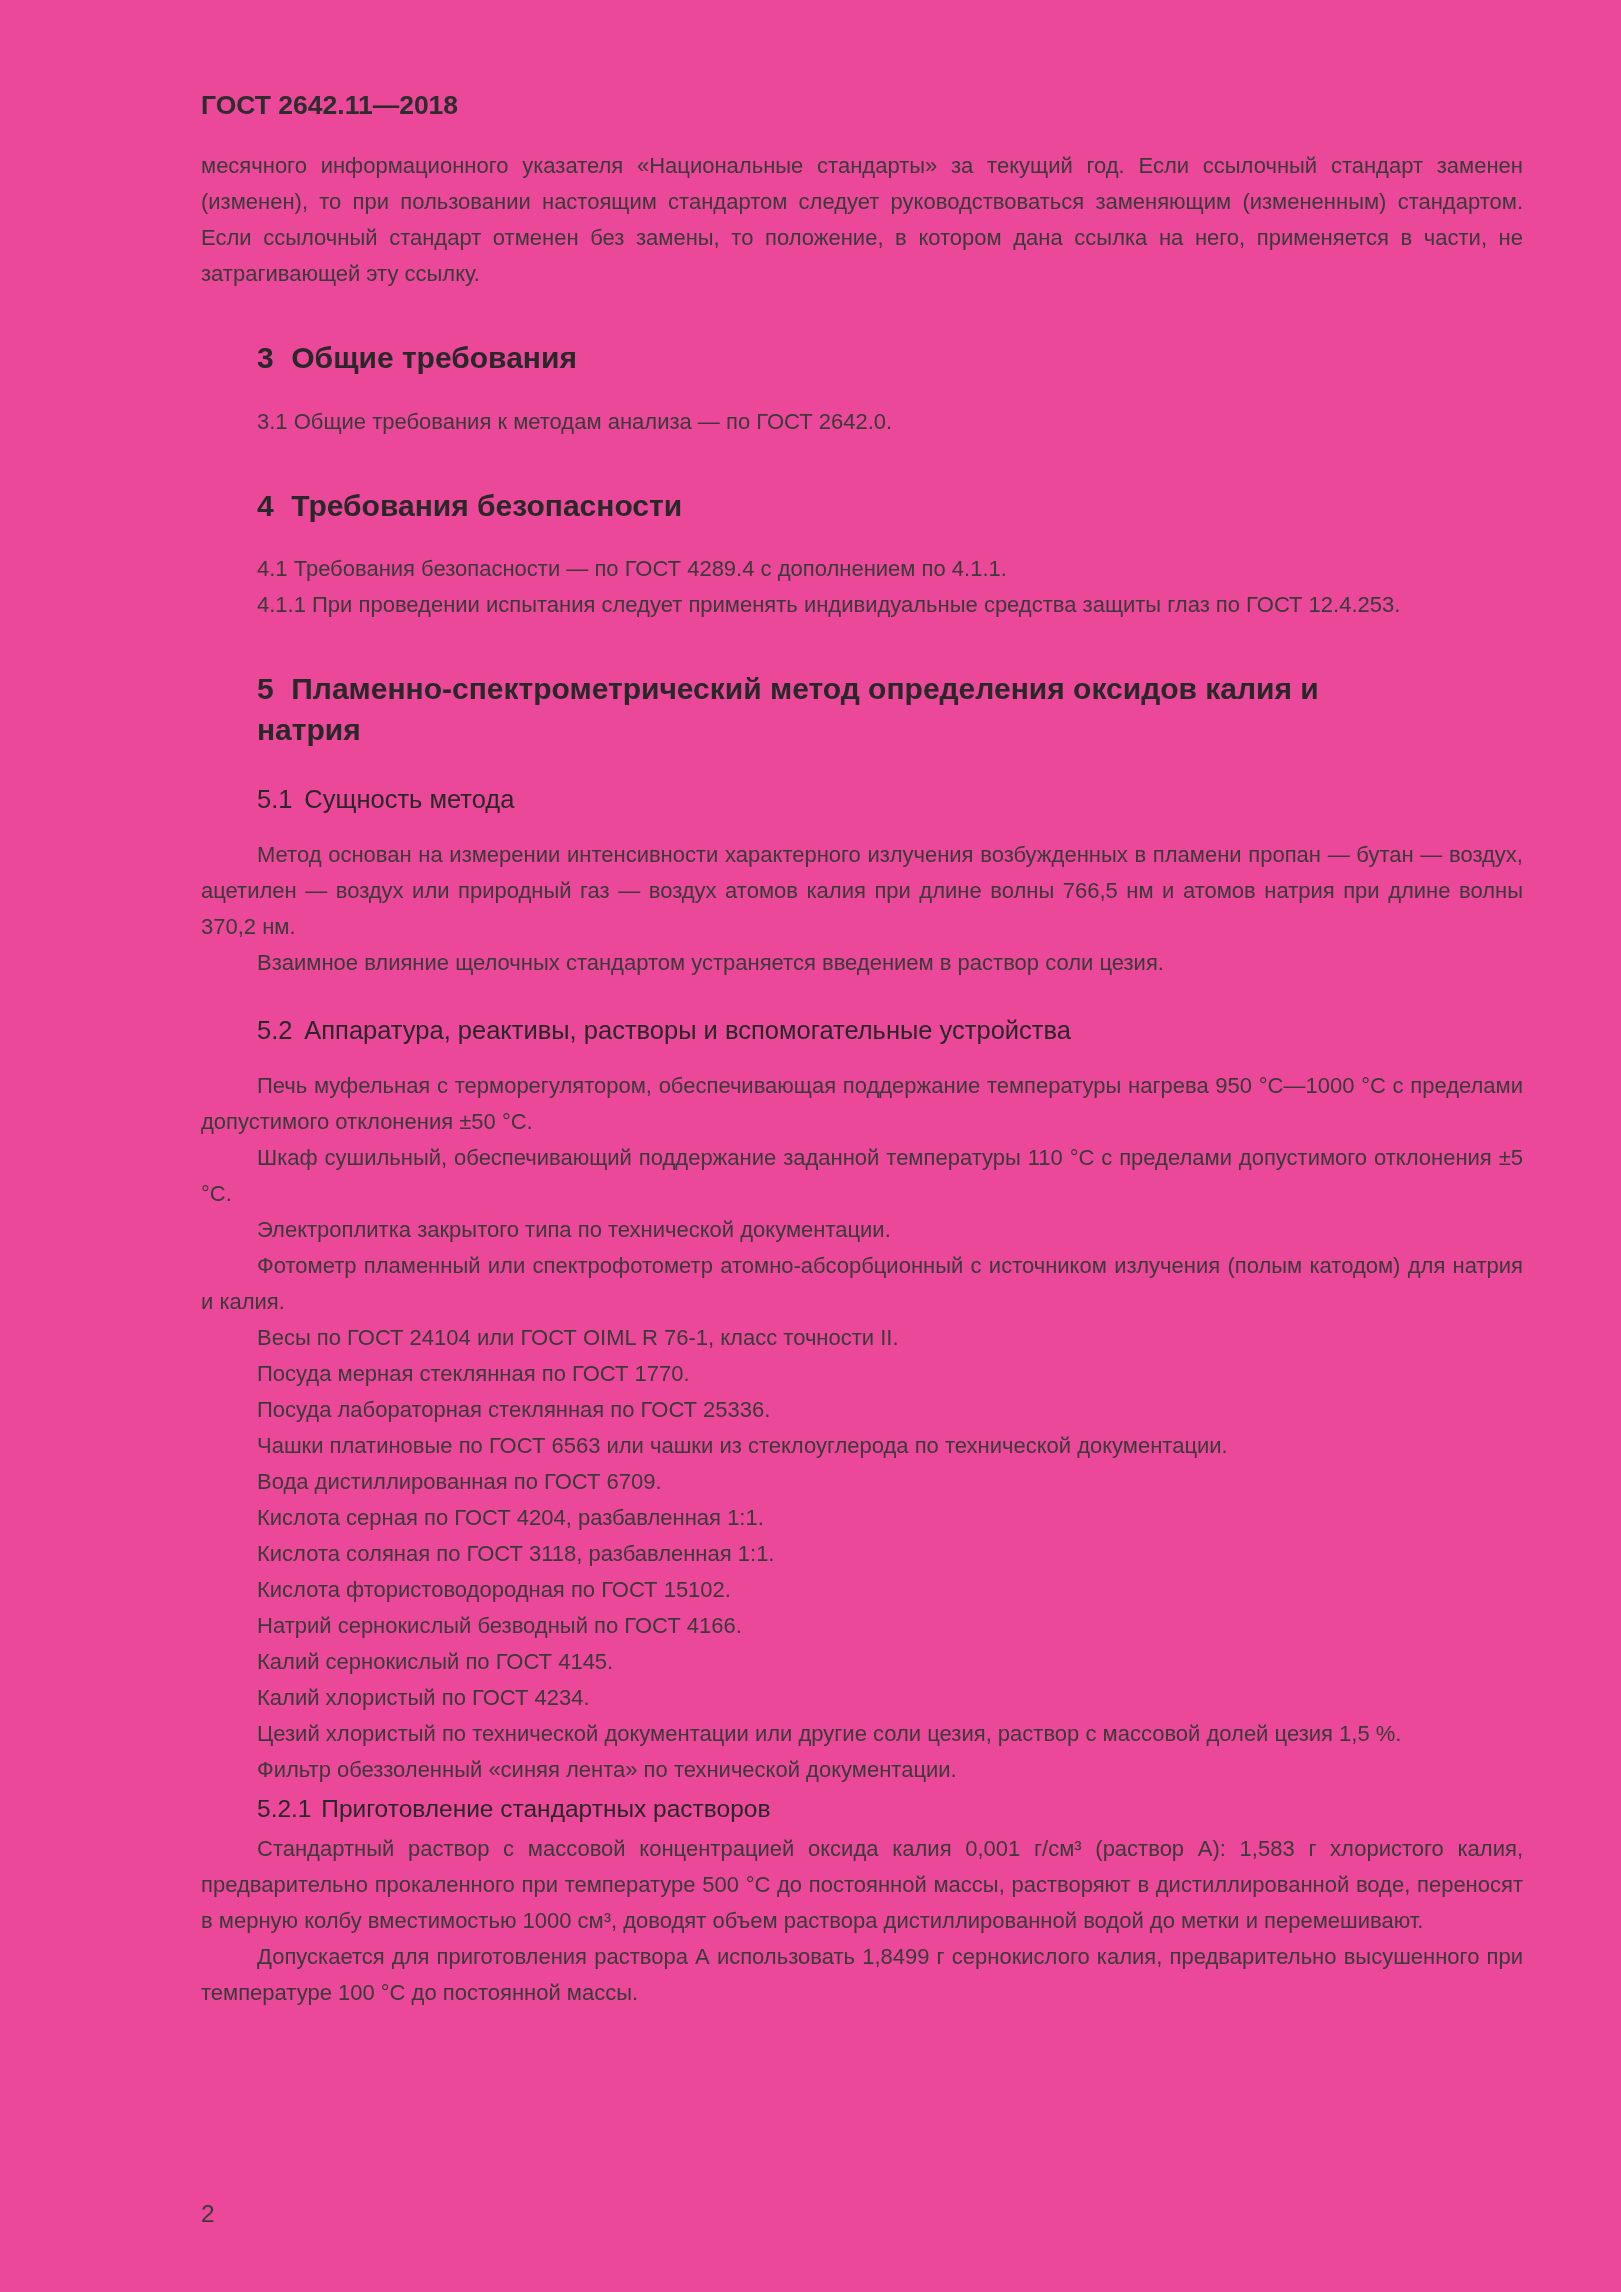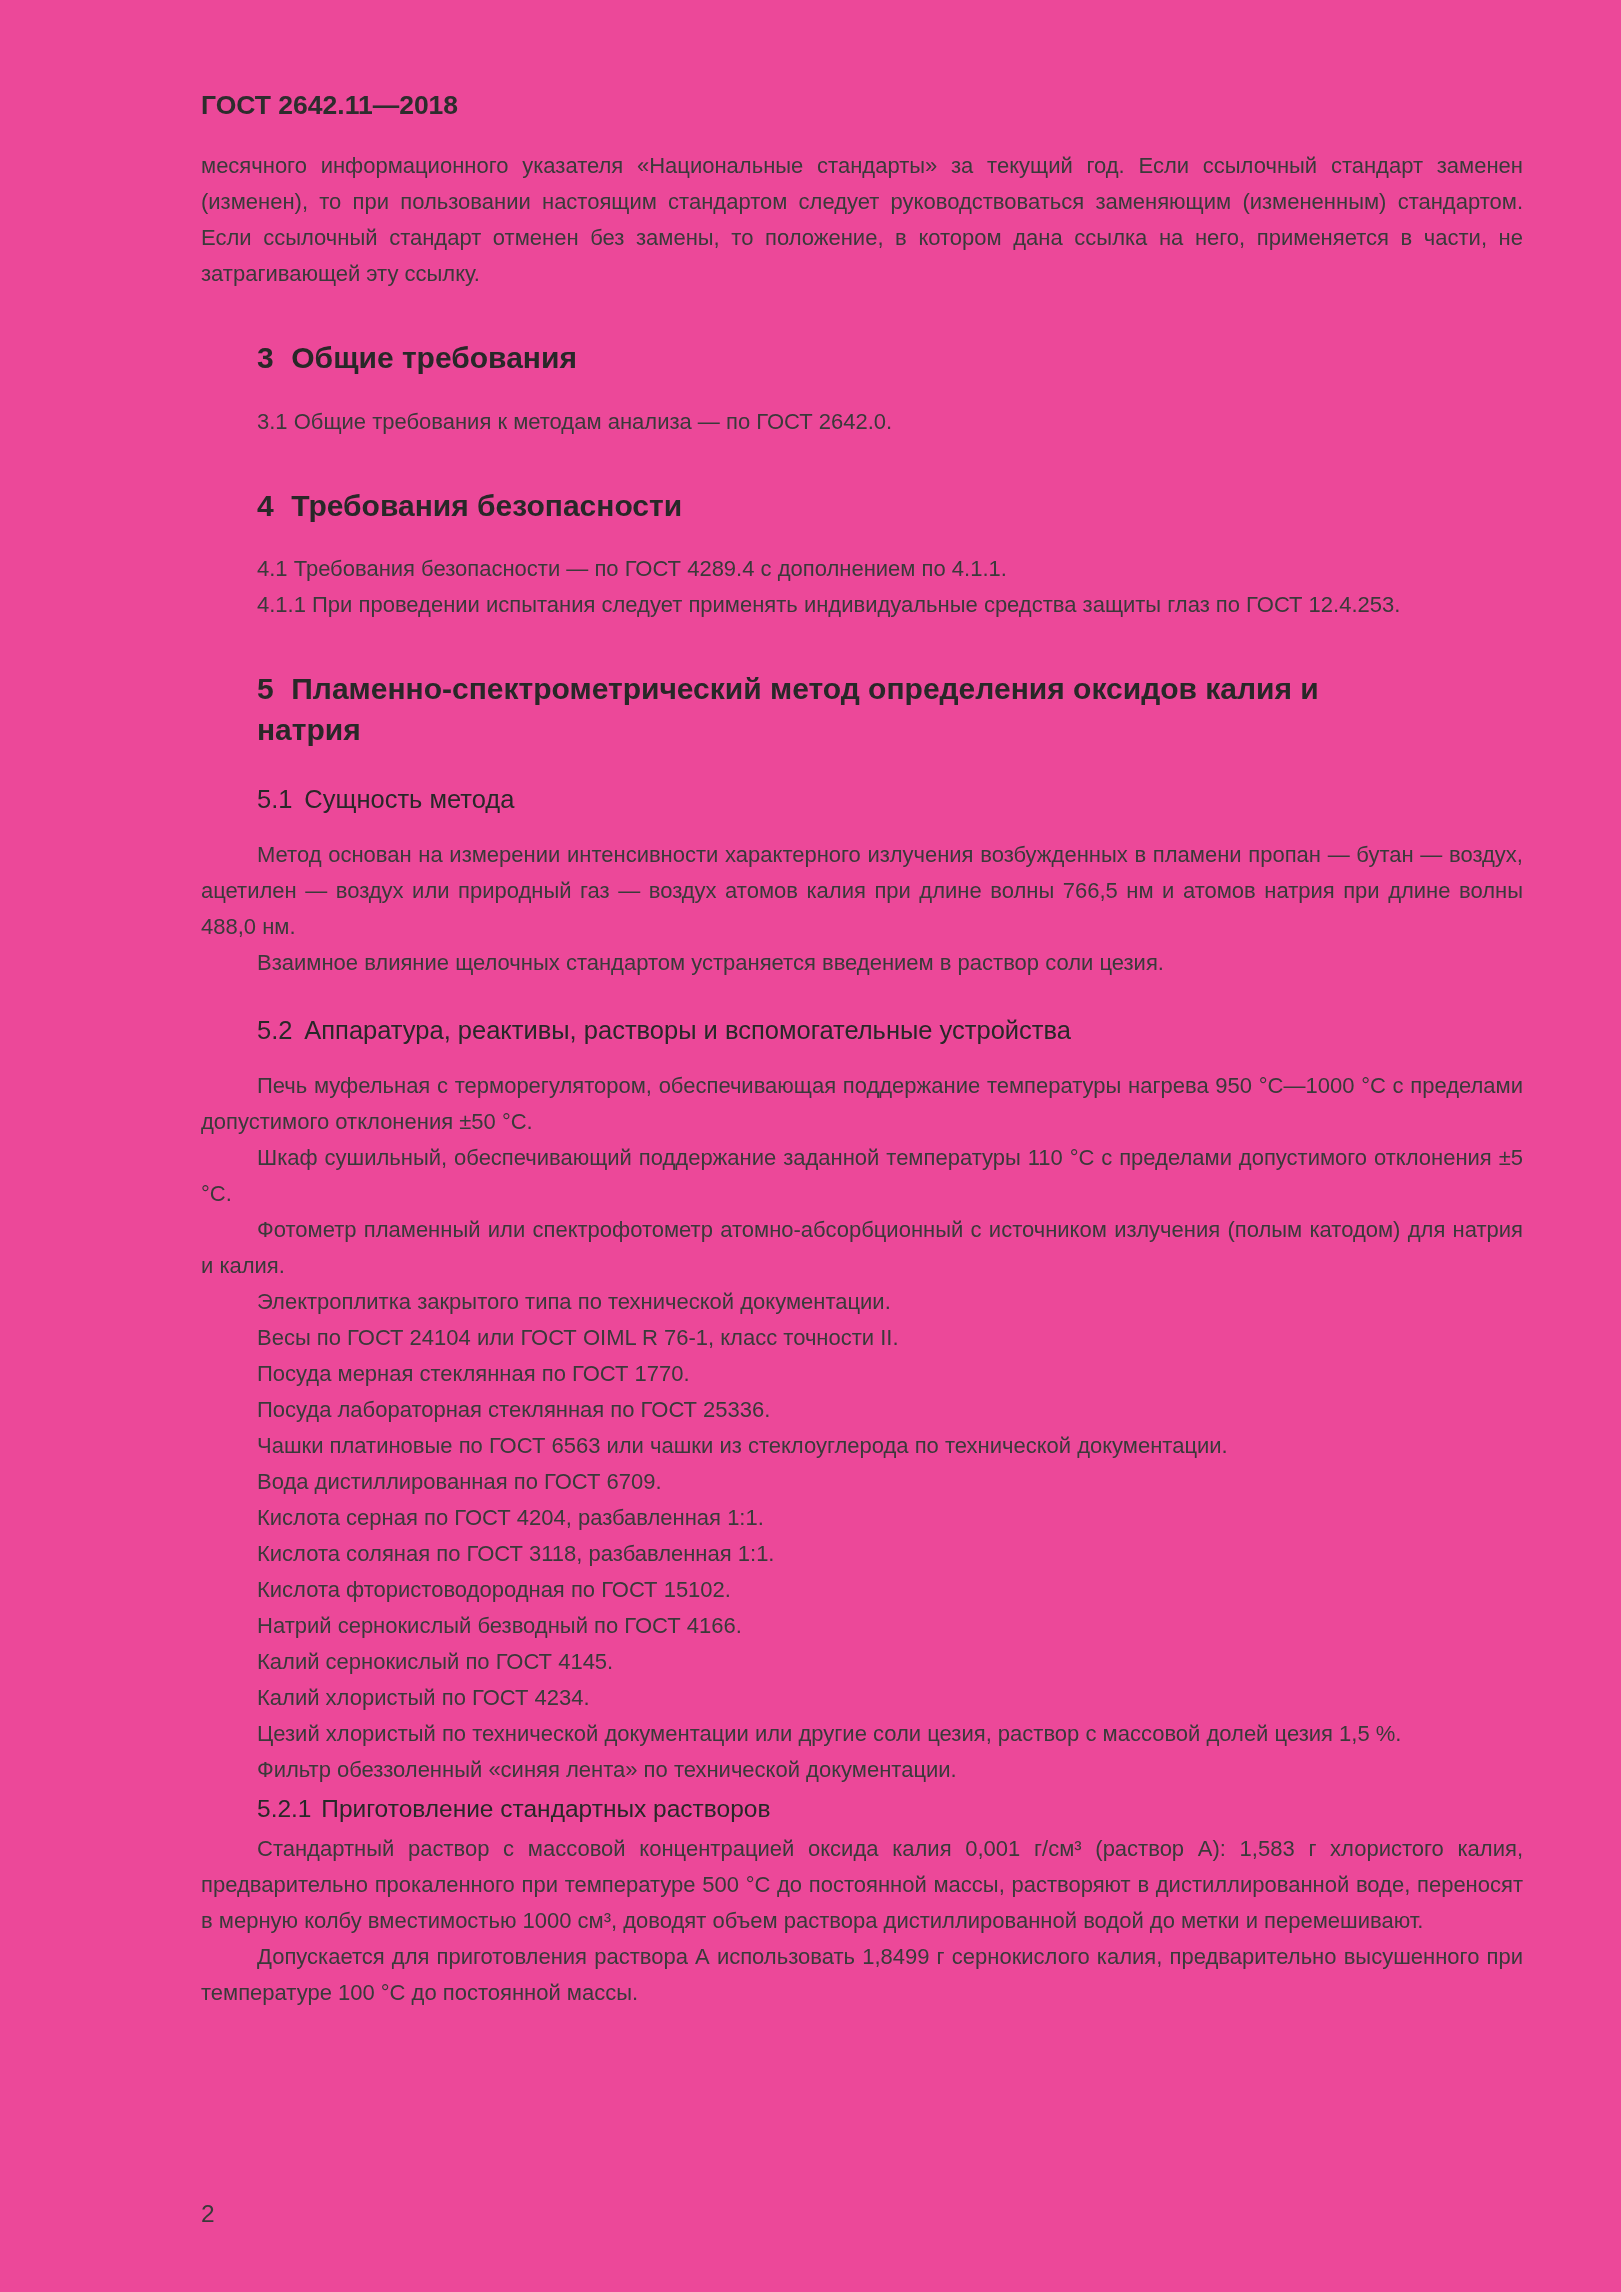--- a/index.html
+++ b/index.html
@@ -109,31 +109,31 @@
     <p class="para">4.1.1 При проведении испытания следует применять индивидуальные средства защиты глаз по ГОСТ 12.4.253.</p>
 
     <h2 class="section wrap">
       <span class="num">5</span><span>Пламенно-спектрометрический метод определения оксидов калия и натрия</span>
     </h2>
 
     <h3 class="subsection">
       <span class="num">5.1</span><span>Сущность метода</span>
     </h3>
 
-    <p class="para">Метод основан на измерении интенсивности характерного излучения возбужденных в пламени пропан — бутан — воздух, ацетилен — воздух или природный газ — воздух атомов калия при длине волны 766,5 нм и атомов натрия при длине волны 488,0 нм.</p>
+    <p class="para">Метод основан на измерении интенсивности характерного излучения возбужденных в пламени пропан — бутан — воздух, ацетилен — воздух или природный газ — воздух атомов калия при длине волны 766,5 нм и атомов натрия при длине волны 370,2 нм.</p>
     <p class="para">Взаимное влияние щелочных стандартом устраняется введением в раствор соли цезия.</p>
 
     <h3 class="subsection">
       <span class="num">5.2</span><span>Аппаратура, реактивы, растворы и вспомогательные устройства</span>
     </h3>
 
     <p class="para">Печь муфельная с терморегулятором, обеспечивающая поддержание температуры нагрева 950 °С—1000 °С с пределами допустимого отклонения ±50 °С.</p>
     <p class="para">Шкаф сушильный, обеспечивающий поддержание заданной температуры 110 °С с пределами допустимого отклонения ±5 °С.</p>
+    <p class="para">Электроплитка закрытого типа по технической документации.</p>
     <p class="para">Фотометр пламенный или спектрофотометр атомно-абсорбционный с источником излучения (полым катодом) для натрия и калия.</p>
-    <p class="para">Электроплитка закрытого типа по технической документации.</p>
     <p class="para">Весы по ГОСТ 24104 или ГОСТ OIML R 76-1, класс точности II.</p>
     <p class="para">Посуда мерная стеклянная по ГОСТ 1770.</p>
     <p class="para">Посуда лабораторная стеклянная по ГОСТ 25336.</p>
     <p class="para">Чашки платиновые по ГОСТ 6563 или чашки из стеклоуглерода по технической документации.</p>
     <p class="para">Вода дистиллированная по ГОСТ 6709.</p>
     <p class="para">Кислота серная по ГОСТ 4204, разбавленная 1:1.</p>
     <p class="para">Кислота соляная по ГОСТ 3118, разбавленная 1:1.</p>
     <p class="para">Кислота фтористоводородная по ГОСТ 15102.</p>
     <p class="para">Натрий сернокислый безводный по ГОСТ 4166.</p>
     <p class="para">Калий сернокислый по ГОСТ 4145.</p>

